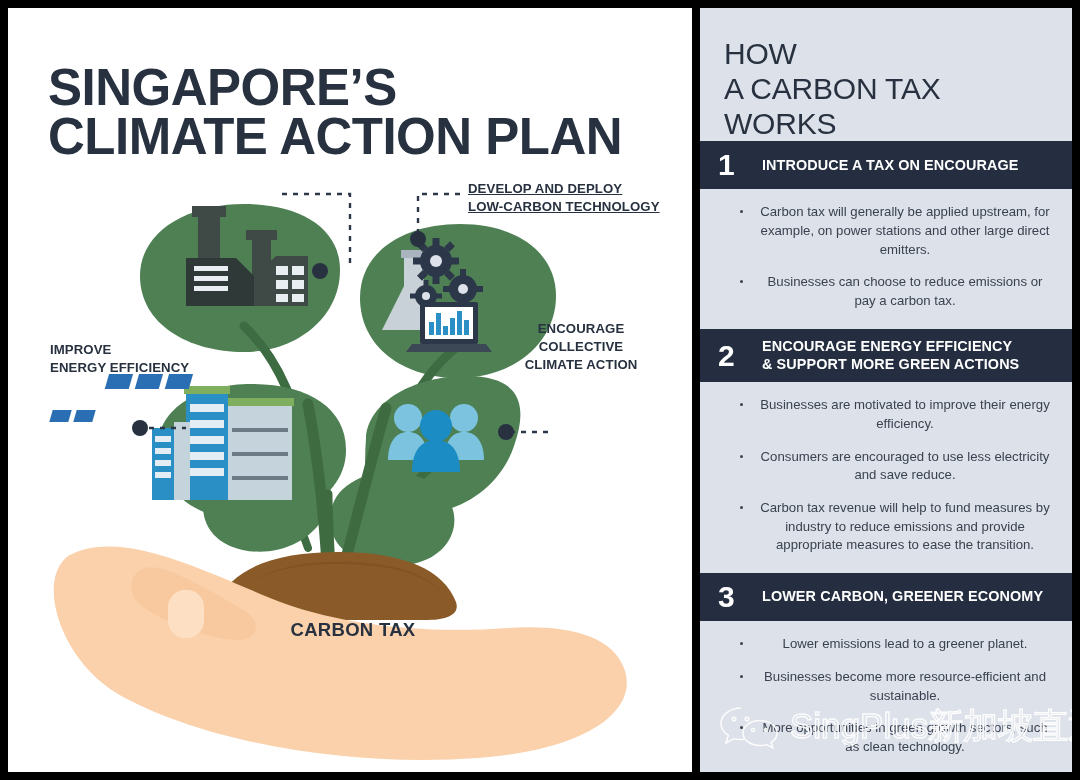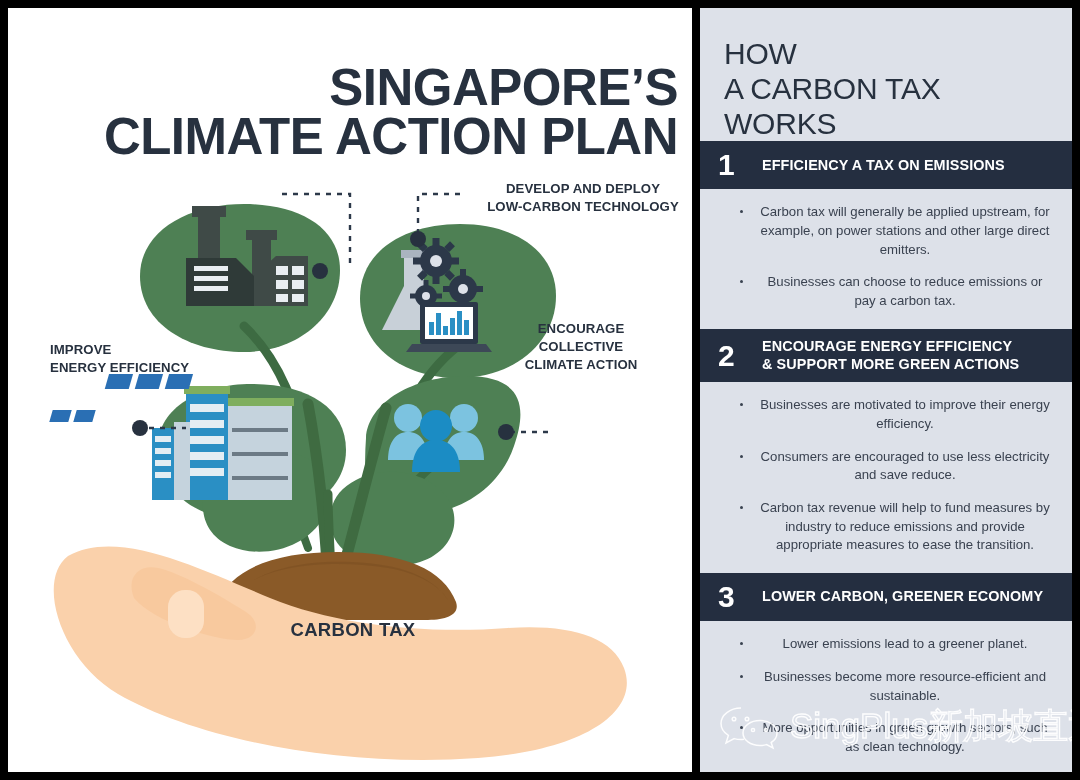--- a/index.html
+++ b/index.html
@@ -22,34 +22,33 @@
 
   #main-title{
     position:absolute;left:40px;top:22px;
     width:630px;
     color:#27313f;
     font-weight:bold;
     font-size:51px;
     line-height:0.96;
     letter-spacing:-0.5px;
     white-space:pre-line;
-    text-align:right;
   }
 
   .callout{
     position:absolute;
     color:#27313f;
     font-weight:bold;
     font-size:13.2px;
     line-height:1.35;
     letter-spacing:0.1px;
     white-space:pre-line;
   }
   #callout-power{ left:30px; top:157px; width:260px; text-align:center;}
-  #callout-tech { left:460px; top:172px; width:230px; text-align:center;}
+  #callout-tech { left:460px; top:172px; width:230px; text-align:left;text-decoration:underline;}
   #callout-eff  { left:42px;  top:333px; width:220px; text-align:left;}
   #callout-coll { left:478px; top:312px; width:190px; text-align:center;}
 
   
   #illustration{position:absolute;left:0;top:0;width:684px;height:764px;}
 
   #carbon-tax-label{
     position:absolute;left:200px;top:611px;width:290px;
     text-align:center;
     font-weight:bold;font-size:18.5px;letter-spacing:0.3px;
@@ -355,21 +354,21 @@
 
   <div id="right-panel">
 
     <div id="side-title">HOW
 A CARBON TAX
 WORKS</div>
 
     <div>
       <div class="step-header">
         <div class="step-num">1</div>
-        <div class="step-title">EFFICIENCY A TAX ON EMISSIONS</div>
+        <div class="step-title">INTRODUCE A TAX ON ENCOURAGE</div>
       </div>
       <div class="step-body">
         <div class="bullet">Carbon tax will generally be applied upstream, for example, on power stations and other large direct emitters.</div>
         <div class="bullet">Businesses can choose to reduce emissions or pay a carbon tax.</div>
       </div>
     </div>
 
     <div>
       <div class="step-header">
         <div class="step-num">2</div>

